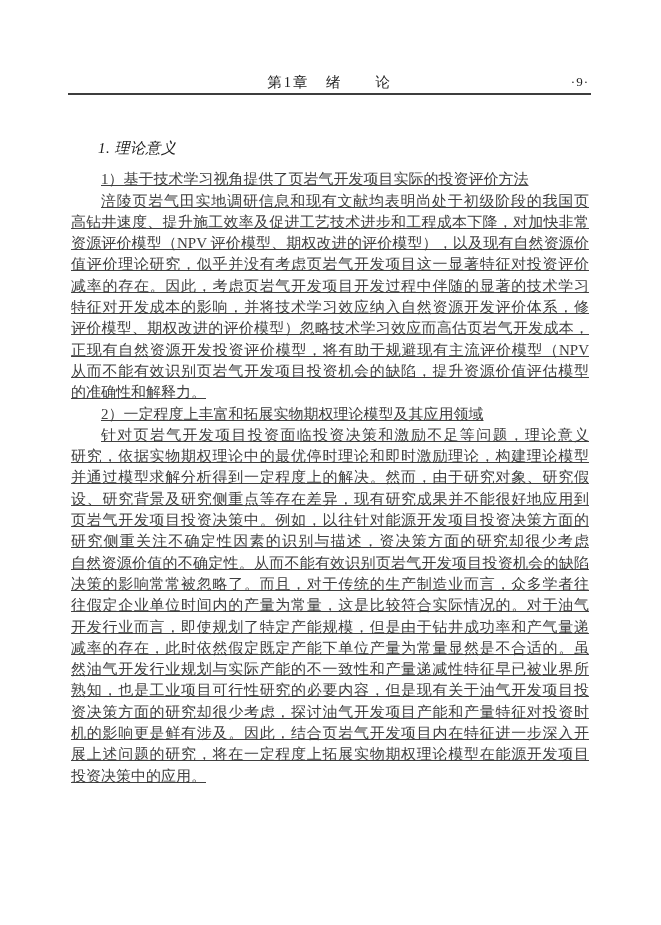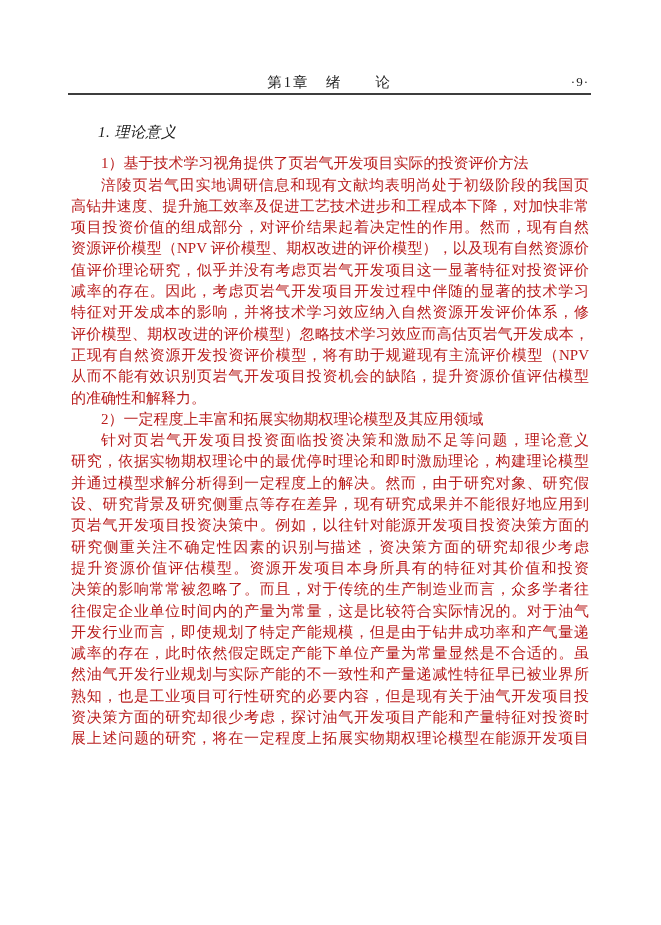--- a/index.html
+++ b/index.html
@@ -37,29 +37,30 @@
   
   .body-text {
     position: absolute;
     top: 122px; left: 71px; width: 518px;
     font-size: 15px;
     line-height: 21.3px;
   }
   .section-heading {
     font-style: italic;
     text-indent: 1.8em;
-    margin: 0 0 10px 0;
+    margin: 16px 0 10px 0;
     font-size: 15px;
     letter-spacing: 0.5px;
     color: #1c1c1c;
   }
   .line {
     text-align: justify;
     text-align-last: justify;
-    color: #b91c1c;
+    color: #404040;
+    text-decoration: underline;
   }
   .line.indent { text-indent: 2em; }
   .line.last, .line.subheading {
     text-align: left;
     text-align-last: left;
   }
 </style>
 </head>
 <body>
 
@@ -69,41 +70,42 @@
     <div class="chapter-title">第1章　绪　　论</div>
     <div class="page-number">·9·</div>
   </div>
 
   <div class="body-text">
     <div class="section-heading">1. 理论意义</div>
     <div>
         <div class="line subheading indent">1）基于技术学习视角提供了页岩气开发项目实际的投资评价方法</div>
         <div class="line indent">涪陵页岩气田实地调研信息和现有文献均表明尚处于初级阶段的我国页</div>
         <div class="line">高钻井速度、提升施工效率及促进工艺技术进步和工程成本下降，对加快非常</div>
-        <div class="line">项目投资价值的组成部分，对评价结果起着决定性的作用。然而，现有自然</div>
         <div class="line">资源评价模型（NPV 评价模型、期权改进的评价模型），以及现有自然资源价</div>
         <div class="line">值评价理论研究，似乎并没有考虑页岩气开发项目这一显著特征对投资评价</div>
         <div class="line">减率的存在。因此，考虑页岩气开发项目开发过程中伴随的显著的技术学习</div>
         <div class="line">特征对开发成本的影响，并将技术学习效应纳入自然资源开发评价体系，修</div>
         <div class="line">评价模型、期权改进的评价模型）忽略技术学习效应而高估页岩气开发成本，</div>
         <div class="line">正现有自然资源开发投资评价模型，将有助于规避现有主流评价模型（NPV</div>
         <div class="line">从而不能有效识别页岩气开发项目投资机会的缺陷，提升资源价值评估模型</div>
         <div class="line last">的准确性和解释力。</div>
         <div class="line subheading indent">2）一定程度上丰富和拓展实物期权理论模型及其应用领域</div>
         <div class="line indent">针对页岩气开发项目投资面临投资决策和激励不足等问题，理论意义</div>
         <div class="line">研究，依据实物期权理论中的最优停时理论和即时激励理论，构建理论模型</div>
         <div class="line">并通过模型求解分析得到一定程度上的解决。然而，由于研究对象、研究假</div>
         <div class="line">设、研究背景及研究侧重点等存在差异，现有研究成果并不能很好地应用到</div>
         <div class="line">页岩气开发项目投资决策中。例如，以往针对能源开发项目投资决策方面的</div>
         <div class="line">研究侧重关注不确定性因素的识别与描述，资决策方面的研究却很少考虑</div>
-        <div class="line">提升资源价值评估模型。资源开发项目本身所具有的特征对其价值和投资</div>
+        <div class="line">自然资源价值的不确定性。从而不能有效识别页岩气开发项目投资机会的缺陷</div>
         <div class="line">决策的影响常常被忽略了。而且，对于传统的生产制造业而言，众多学者往</div>
         <div class="line">往假定企业单位时间内的产量为常量，这是比较符合实际情况的。对于油气</div>
         <div class="line">开发行业而言，即使规划了特定产能规模，但是由于钻井成功率和产气量递</div>
         <div class="line">减率的存在，此时依然假定既定产能下单位产量为常量显然是不合适的。虽</div>
         <div class="line">然油气开发行业规划与实际产能的不一致性和产量递减性特征早已被业界所</div>
         <div class="line">熟知，也是工业项目可行性研究的必要内容，但是现有关于油气开发项目投</div>
         <div class="line">资决策方面的研究却很少考虑，探讨油气开发项目产能和产量特征对投资时</div>
+        <div class="line">机的影响更是鲜有涉及。因此，结合页岩气开发项目内在特征进一步深入开</div>
         <div class="line">展上述问题的研究，将在一定程度上拓展实物期权理论模型在能源开发项目</div>
+        <div class="line last">投资决策中的应用。</div>
       </div>
   </div>
 
 </div>
 
 </body></html>

